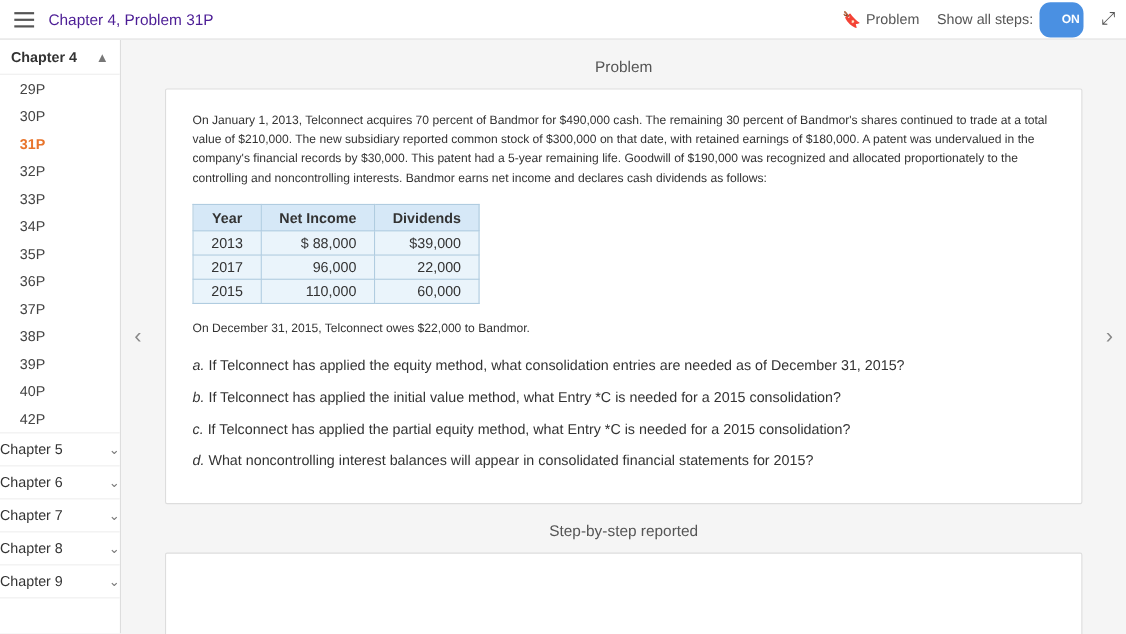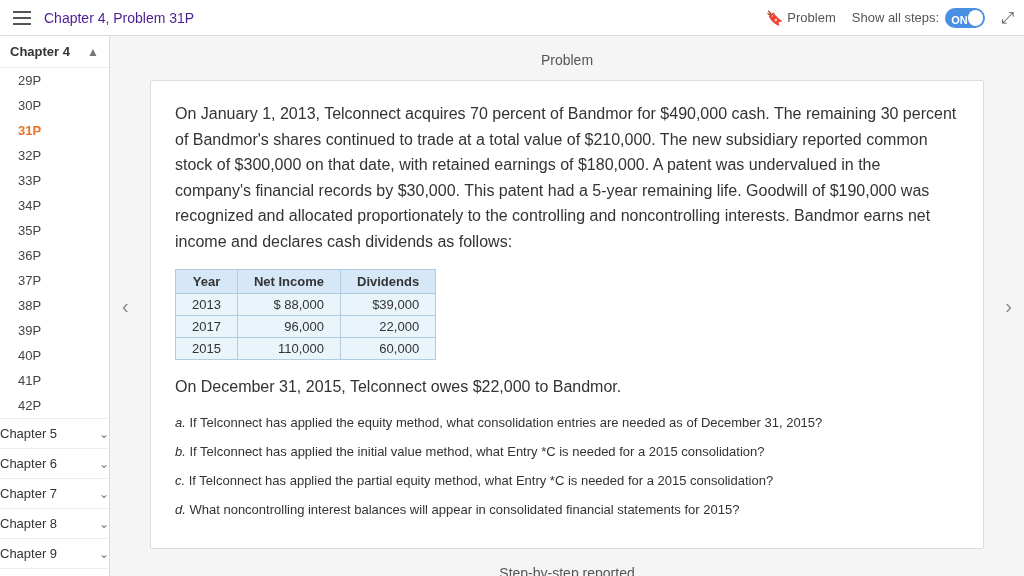--- a/index.html
+++ b/index.html
@@ -38,21 +38,21 @@
       font-size: 13px; color: #555; cursor: pointer; border: none; background: none;
     }
     .bookmark-icon {
       font-size: 14px;
     }
     .show-all-steps {
       display: flex; align-items: center; gap: 6px; font-size: 13px; color: #555;
     }
     .toggle-switch {
       width: 40px; height: 20px; background: #4a90e2; border-radius: 10px;
-      display: flex; align-items: flex-end; padding: 2px; cursor: pointer;
+      display: flex; align-items: center; padding: 16px; cursor: pointer;
     }
     .toggle-knob {
       width: 16px; height: 16px; background: #fff; border-radius: 50%; margin-left: auto;
     }
     .toggle-label {
       font-size: 11px; color: #fff; font-weight: bold; margin-left: 4px;
     }
     .expand-icon {
       font-size: 16px; color: #555; cursor: pointer;
     }
@@ -133,21 +133,21 @@
     
     .card {
       background: #fff;
       border: 1px solid #ddd;
       border-radius: 2px;
       padding: 20px 24px;
       margin-bottom: 16px;
       position: relative;
     }
     .problem-text {
-      font-size: 16px;
+      font-size: 11px;
       line-height: 1.6;
       color: #333;
       margin-bottom: 14px;
     }
 
     
     .data-table {
       border-collapse: collapse;
       margin: 10px 0 14px 0;
       font-size: 13px;
@@ -229,21 +229,20 @@
         <div class="sidebar-item active">31P</div>
         <div class="sidebar-item">32P</div>
         <div class="sidebar-item">33P</div>
         <div class="sidebar-item">34P</div>
         <div class="sidebar-item">35P</div>
         <div class="sidebar-item">36P</div>
         <div class="sidebar-item">37P</div>
         <div class="sidebar-item">38P</div>
         <div class="sidebar-item">39P</div>
         <div class="sidebar-item">40P</div>
-        <div class="sidebar-item">41P</div>
         <div class="sidebar-item">42P</div>
       </div>
     <div id="chapter-groups">
 
     <div class="chapter-group-header">
           <span>Chapter 5</span>
           <span class="chevron">⌄</span>
         </div>
         <div class="chapter-group-header">
           <span>Chapter 6</span>

